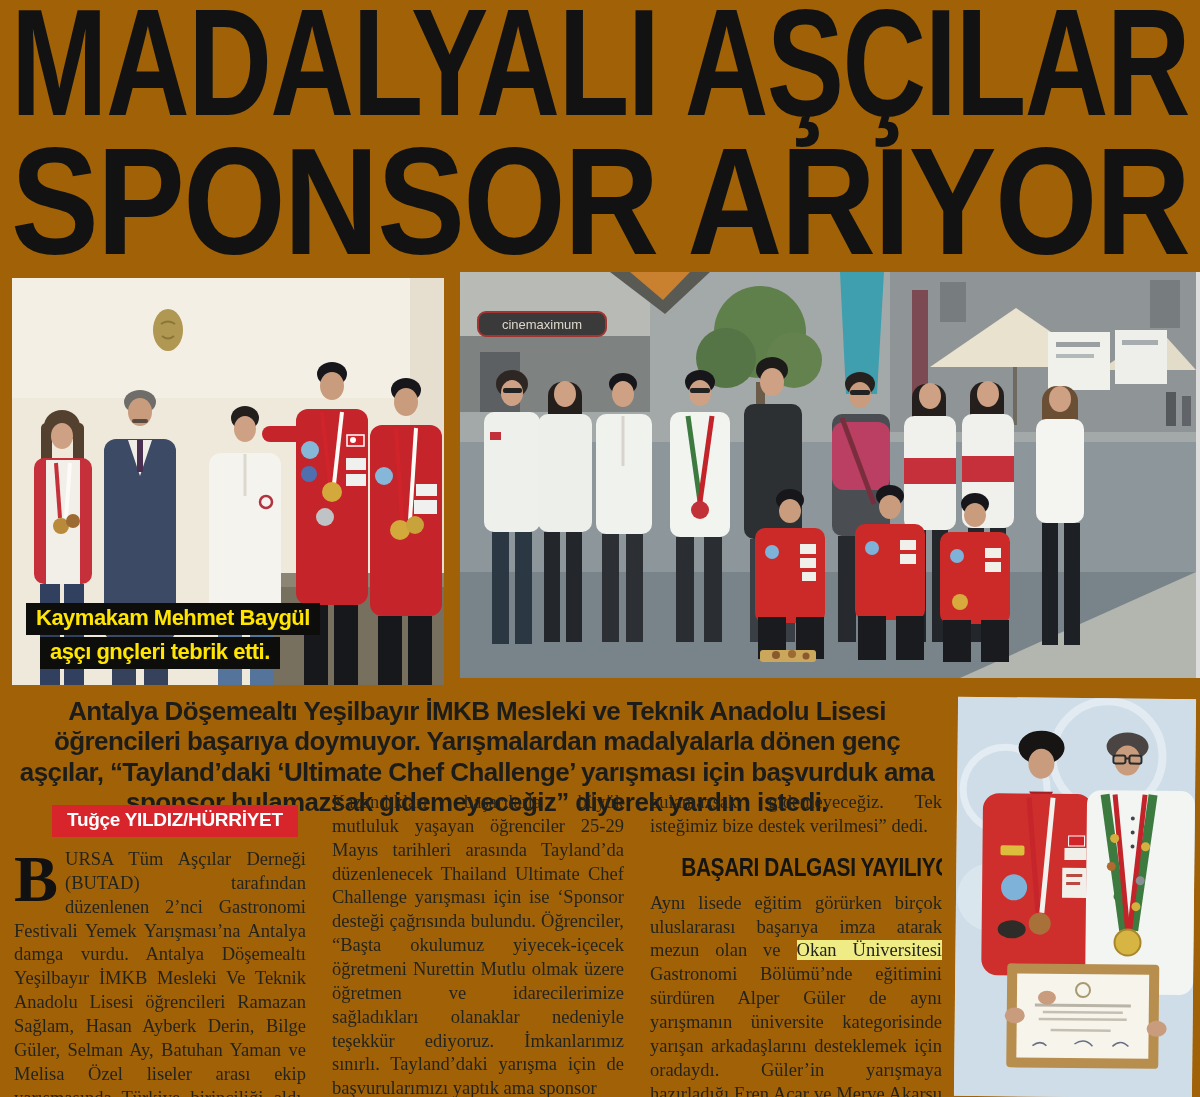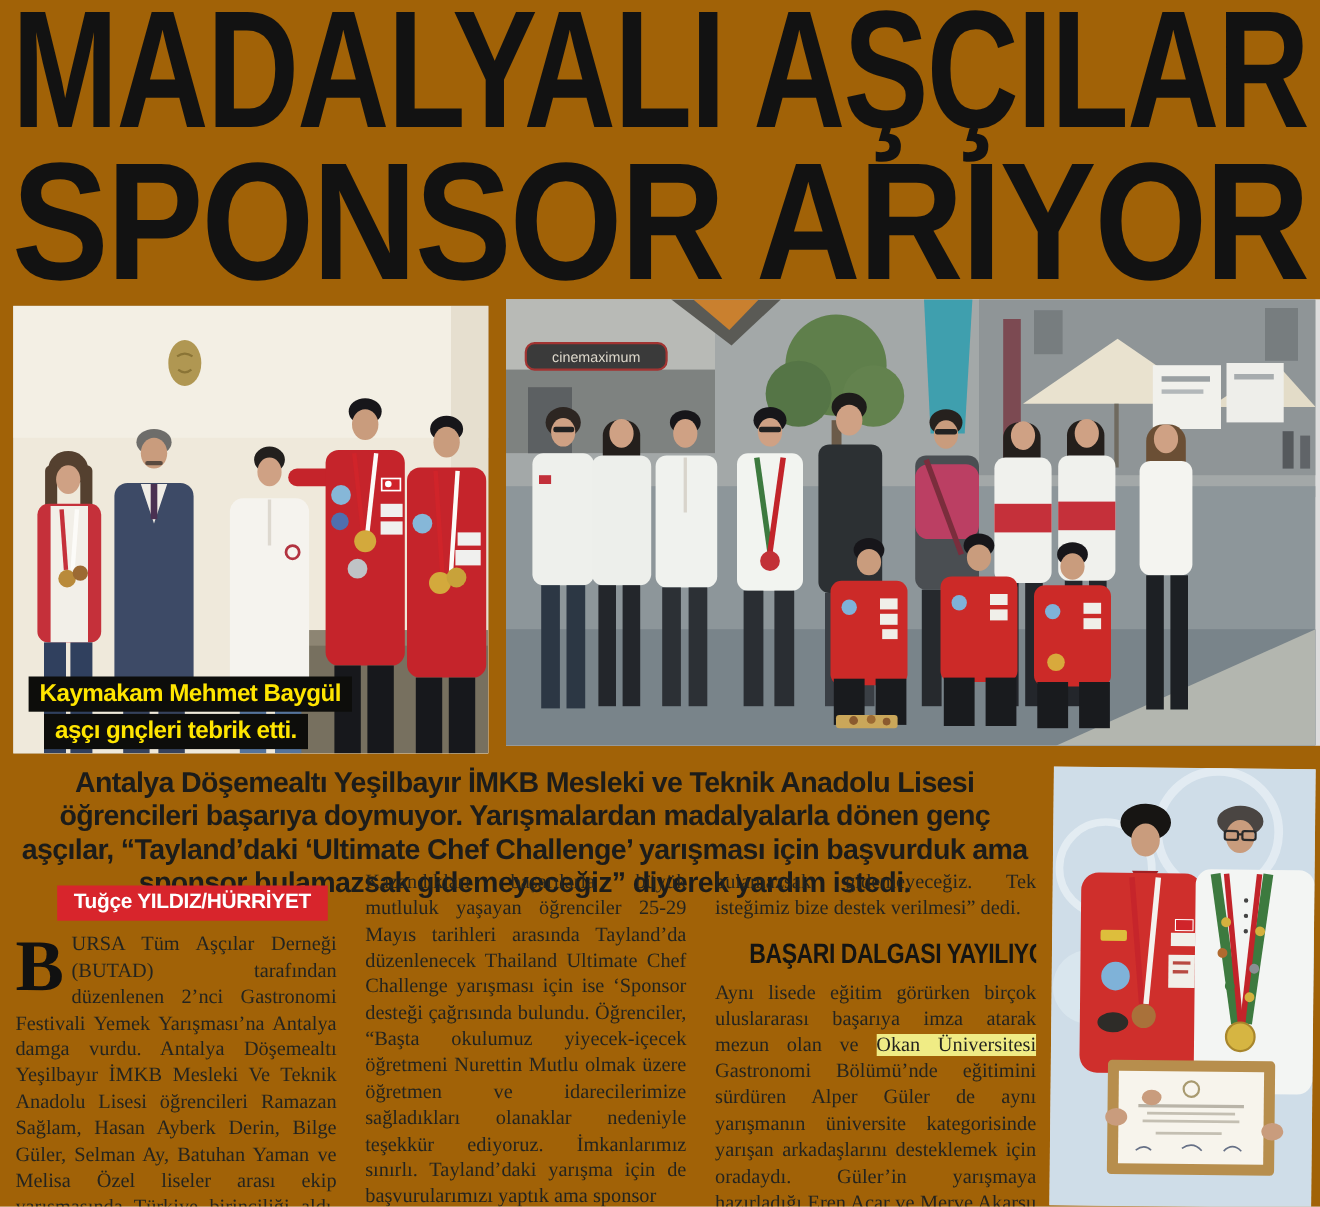--- a/index.html
+++ b/index.html
@@ -14,21 +14,21 @@
     font-family:"Liberation Sans", sans-serif; font-weight:bold; fill:#121212;
     letter-spacing:-2px;
   }
   
   .photo { position:absolute; overflow:hidden; background:#ddd; }
   .photo svg { display:block; }
   .photo-left  { top:278px; left:12px;  width:432px; height:407px; }
   .photo-right { top:272px; left:460px; width:860px; height:406px; }
   .photo-bottom{ top:698px; left:956px; width:238px; height:399px; transform:rotate(0.6deg); }
   .caption {
-    position:absolute; left:14px; bottom:4px; line-height:1.0;
+    position:absolute; left:14px; bottom:16px; line-height:1.0;
   }
   .caption .cap-line {
     display:table; background:#0d0d0b; color:#ffe500;
     font-weight:bold; font-size:22px; letter-spacing:-0.5px;
     padding:4px 10px 6px; margin-top:2px;
   }
   .caption .cap-line.second { margin-left:14px;text-align:right; }
   
   .intro {
     position:absolute; top:696px; left:10px; width:934px;

